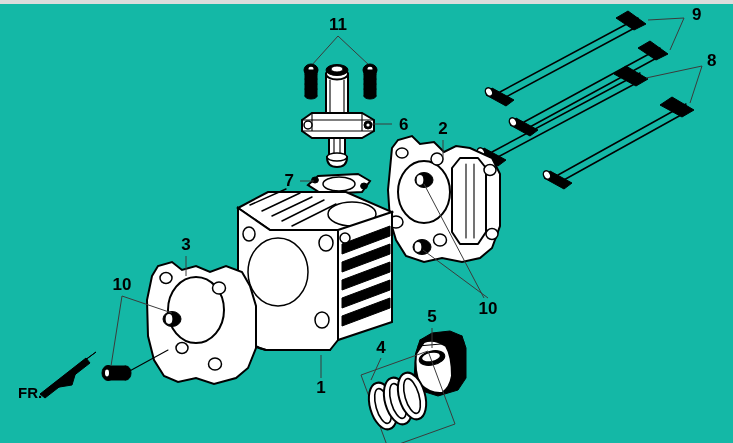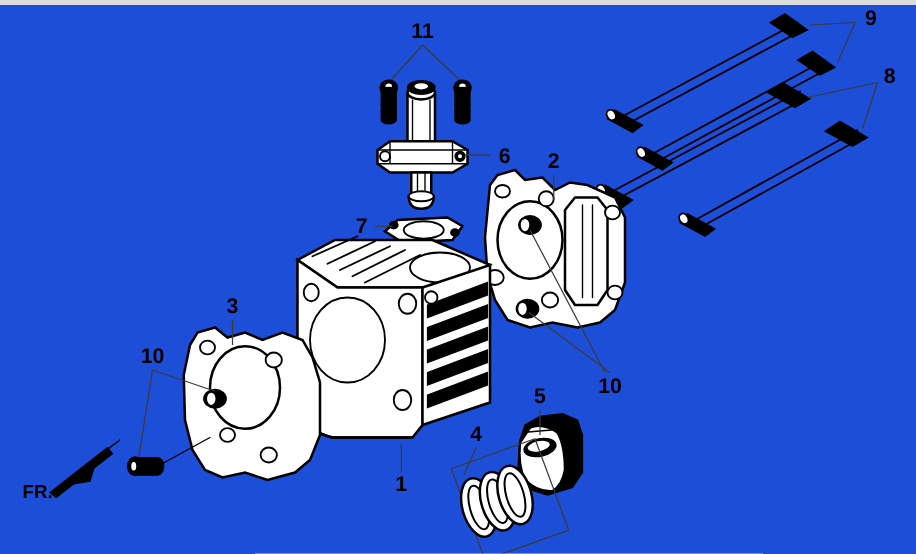--- a/index.html
+++ b/index.html
@@ -7,21 +7,21 @@
     padding: 0;
     background: #ffffff;
   }
   body {
     font-family: "Liberation Sans", sans-serif;
   }
   #diagram-root {
     position: relative;
     width: 733px;
     height: 443px;
-    background: #1d4ed8;
+    background: #14b8a6;
     overflow: hidden;
   }
   #top-strip {
     position: absolute;
     left: 0;
     top: 0;
     width: 733px;
     height: 4px;
     background: #dcdcdc;
   }

